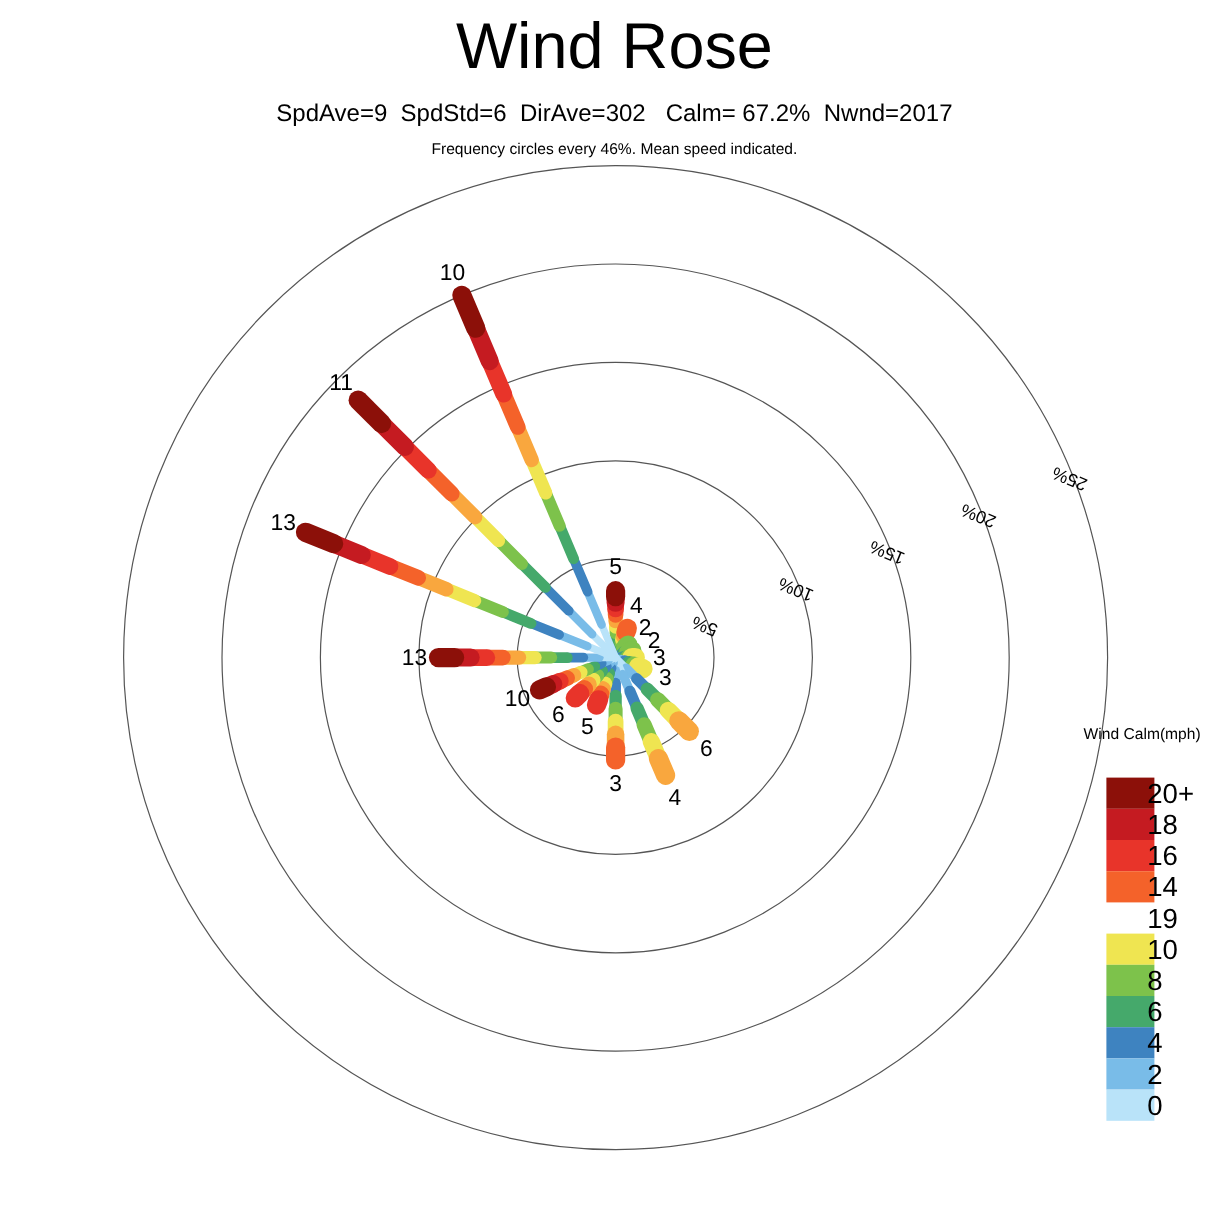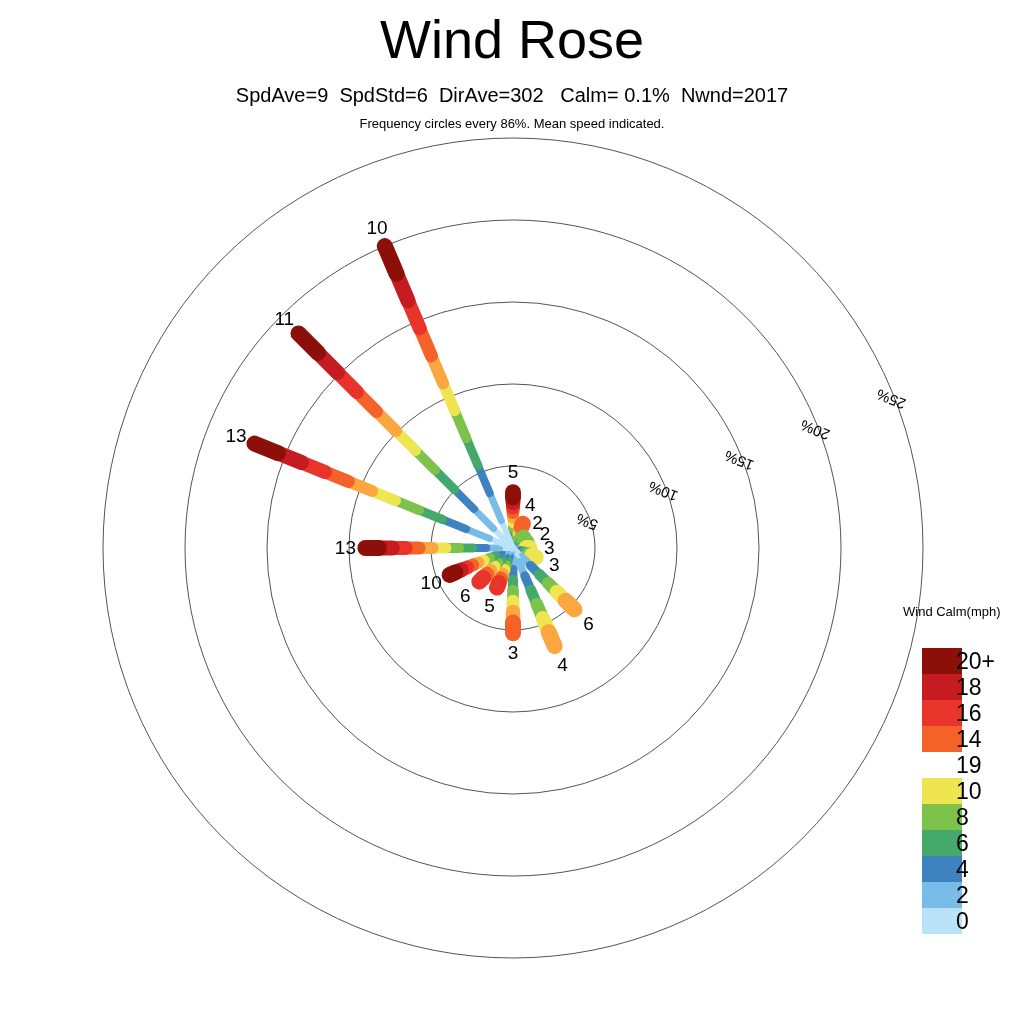--- a/index.html
+++ b/index.html
@@ -46,22 +46,22 @@
     font-size:23px;color:#000;line-height:26px;
     white-space:nowrap;
   }
 </style>
 </head>
 <body>
 
 <div id="root">
 
   <div class="title">Wind Rose</div>
-  <div class="stats">SpdAve=9  SpdStd=6  DirAve=302   Calm= 0.1%  Nwnd=2017</div>
-  <div class="subtitle">Frequency circles every 86%. Mean speed indicated.</div>
+  <div class="stats">SpdAve=9  SpdStd=6  DirAve=302   Calm= 67.2%  Nwnd=2017</div>
+  <div class="subtitle">Frequency circles every 46%. Mean speed indicated.</div>
 
   <svg class="plot" id="plot-svg" viewBox="0 0 1024 1024" xmlns="http://www.w3.org/2000/svg">
     <g id="rings-layer">
         <circle cx="513" cy="548" r="82" fill="none" stroke="#555555" stroke-width="1"></circle>
         <circle cx="513" cy="548" r="164" fill="none" stroke="#555555" stroke-width="1"></circle>
         <circle cx="513" cy="548" r="245.99999999999997" fill="none" stroke="#555555" stroke-width="1"></circle>
         <circle cx="513" cy="548" r="328" fill="none" stroke="#555555" stroke-width="1"></circle>
         <circle cx="513" cy="548" r="409.99999999999994" fill="none" stroke="#555555" stroke-width="1"></circle>
       </g>
     <g id="petals-layer">

